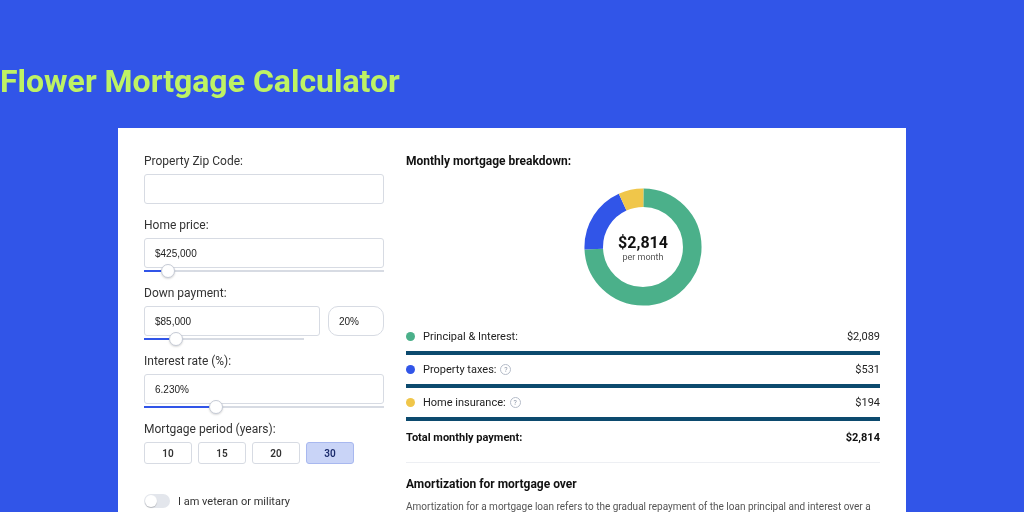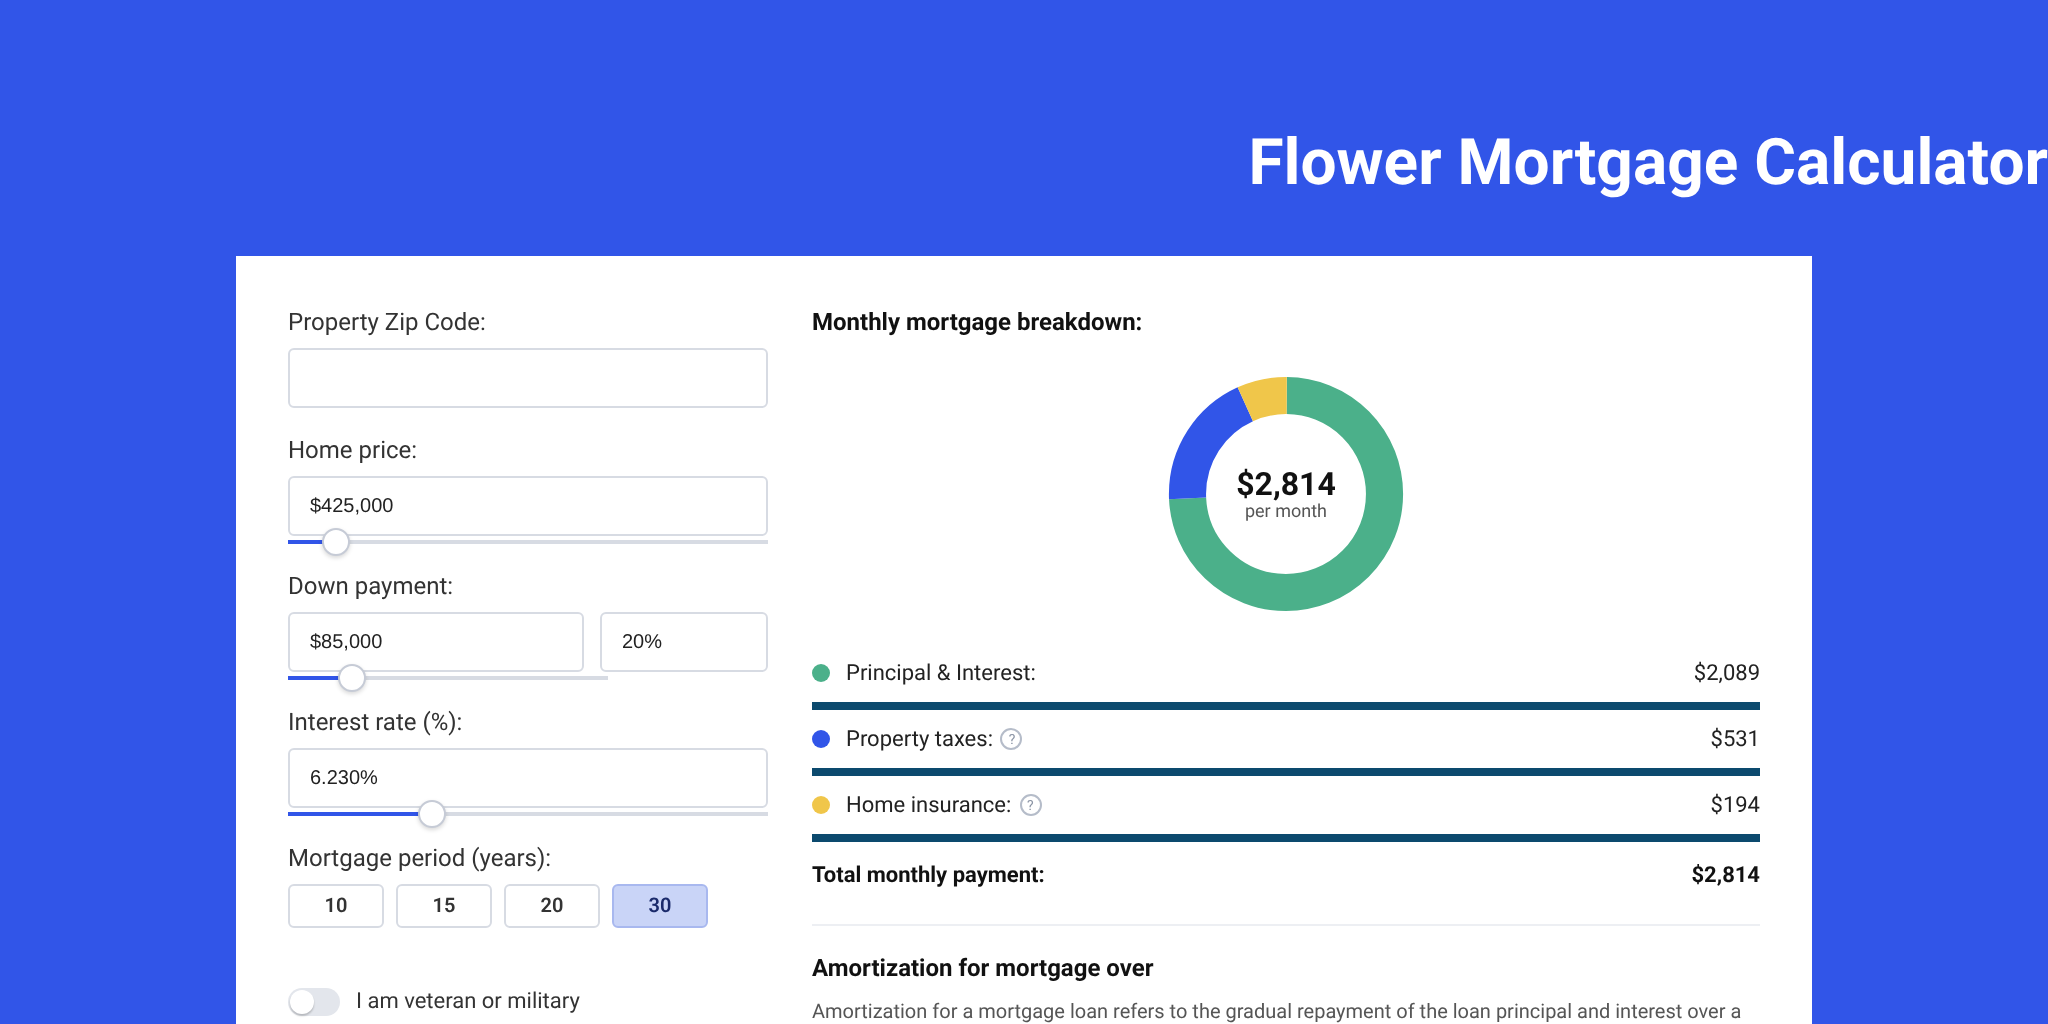--- a/index.html
+++ b/index.html
@@ -4,24 +4,24 @@
 <style>
   * { box-sizing: border-box; margin: 0; padding: 0; }
   body {
     font-family: -apple-system, BlinkMacSystemFont, "Segoe UI", Roboto, Arial, sans-serif;
     background: #3155e8;
     width: 1024px;
     height: 512px;
     overflow: hidden;
   }
   .page-title {
-    color: #ffffff;
+    color: #bef264;
     font-size: 32px;
     font-weight: 700;
-    text-align: right;
+    text-align: left;
     padding-top: 62px;
     padding-bottom: 28px;
   }
   .card {
     background: #fff;
     width: 788px;
     margin: 0 auto;
     padding: 26px 26px 0 26px;
     display: flex;
     gap: 22px;
@@ -62,35 +62,35 @@
     top: -6px;
     width: 14px; height: 14px;
     background: #fff;
     border: 1px solid #c6cbd6;
     border-radius: 50%;
     box-shadow: 0 1px 2px rgba(0,0,0,0.15);
     transform: translateX(-50%);
   }
   .dp-row { display: flex; gap: 8px; }
   .dp-amount { flex: 1; }
-  .dp-pct { width: 84px; }
+  .dp-pct { width: 56px; border-radius: 10px; }
   .period-row { display: flex; gap: 6px; margin-top: 4px;}
   .period-btn {
     width: 48px; height: 22px;
     border: 1px solid #d7dbe3;
     border-radius: 3px;
     background: #fff;
     font-size: 10px;
     font-weight: 600;
     color: #333;
     display: flex; align-items: center; justify-content: center;
     cursor: pointer;
   }
   .period-btn.active { background: #c9d4f7; border-color: #a8b8ef; color:#1a2a6b;}
-  .toggle-row { display: flex; align-items: flex-start; gap: 8px; margin-top: 30px;}
+  .toggle-row { display: flex; align-items: center; gap: 8px; margin-top: 30px;}
   .toggle {
     width: 26px; height: 14px;
     background: #e3e6ec;
     border-radius: 10px;
     position: relative;
   }
   .toggle-knob {
     position: absolute;
     left: 1px; top: 1px;
     width: 12px; height: 12px;

